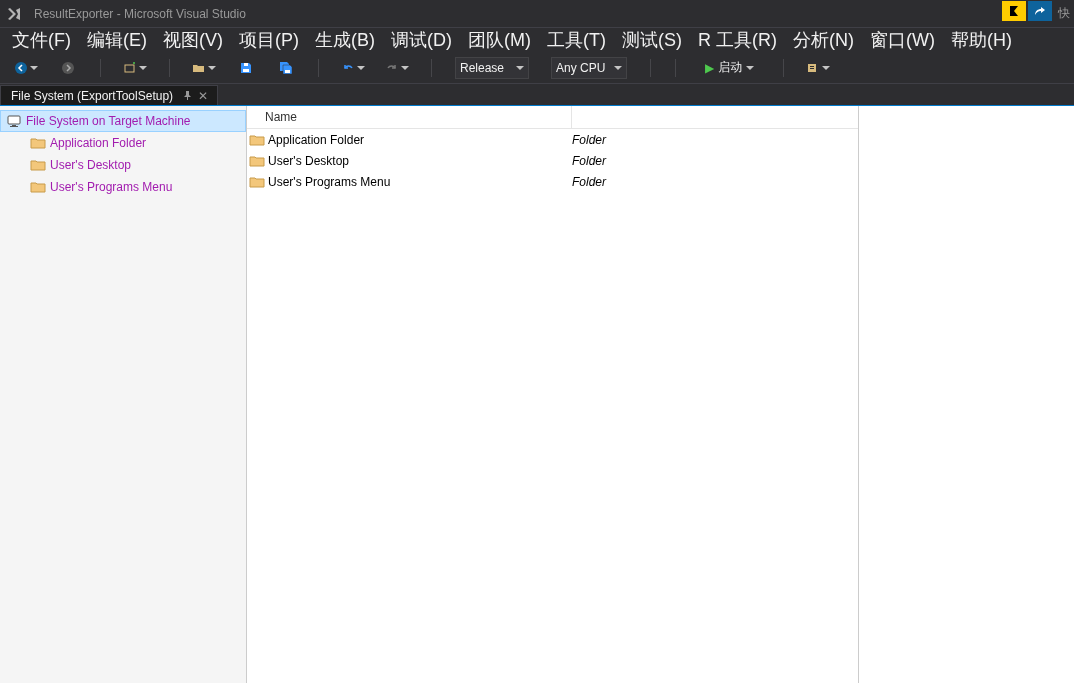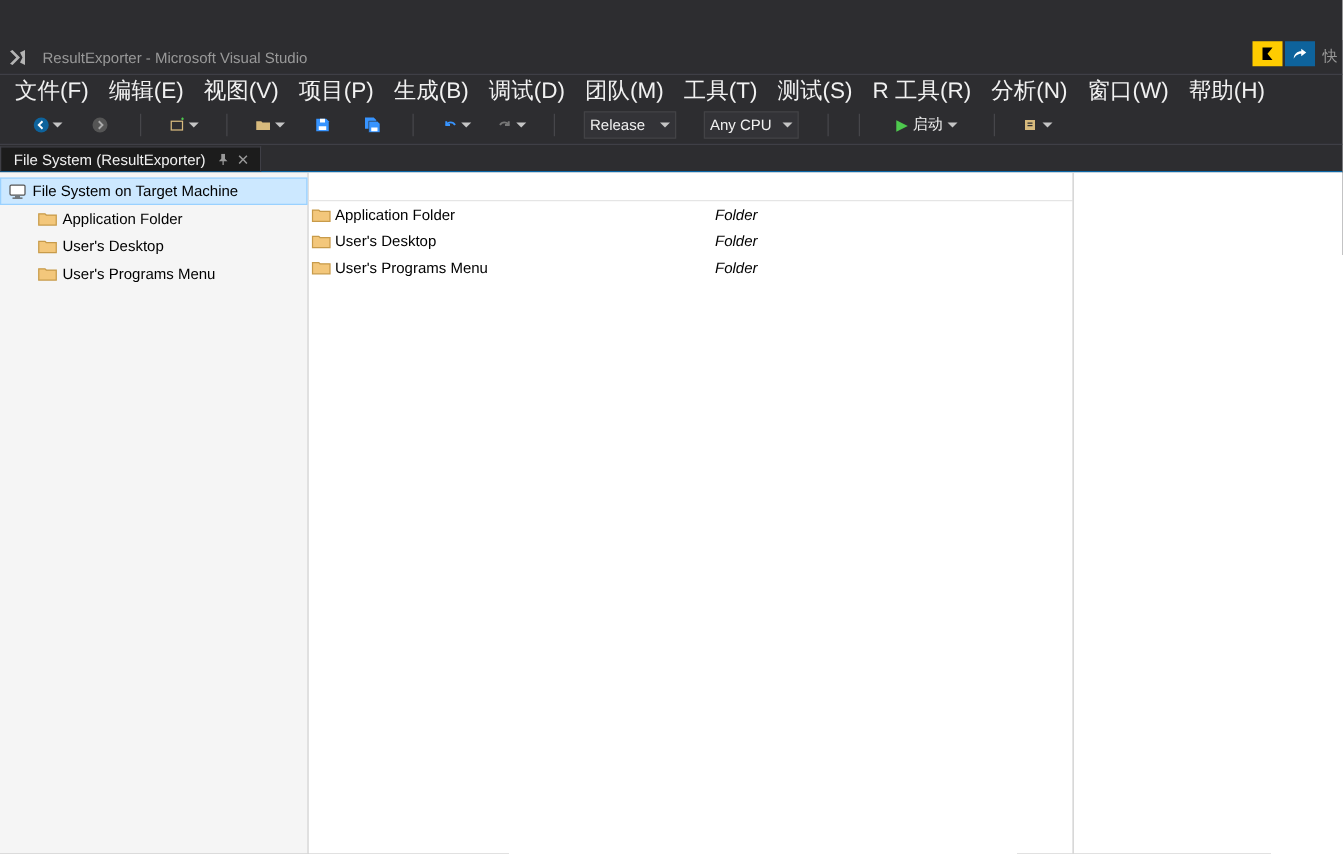--- a/index.html
+++ b/index.html
@@ -1,55 +1,55 @@
 <!DOCTYPE html>
 <html><head>
 <meta charset="utf-8">
 <style>
   * { box-sizing: border-box; margin: 0; padding: 0; user-select: none; }
   html, body { width: 1074px; height: 683px; overflow: hidden; font-family: "Microsoft YaHei", "Segoe UI", Tahoma, sans-serif; font-size: 12px; }
   body { background: #2d2d30; color: #f1f1f1; display: flex; flex-direction: column; }
 
   
-  .title-bar { height: 28px; background: #2d2d30; display: flex; align-items: center; padding-left: 6px; border-bottom: 1px solid #3f3f46; margin-top: 32px; }
+  .title-bar { height: 28px; background: #2d2d30; display: flex; align-items: center; padding-left: 6px; border-bottom: 1px solid #3f3f46; }
   .title-bar .vs-logo { width: 16px; height: 16px; margin-right: 12px; display:flex; align-items:center; justify-content:center;}
   .title-bar .title-text { color: #999; font-size: 12px; }
   .title-right { margin-left: auto; display: flex; align-items: stretch; height: 100%; }
   .title-right .badge { width: 24px; height: 20px; display:flex; align-items:center; justify-content:center; margin-top:1px; }
   .title-right .yellow-flag { background: #ffcc00;}
   .title-right .blue-share { background: #0e639c; margin-left:2px;}
   .title-right .txt { color:#999; padding:0 4px; display:flex; align-items:center; margin-left:2px;}
 
   
   .menu-bar { height: 24px; background: #2d2d30; display: flex; align-items: center; padding-left: 4px; }
   .menu-bar .item { padding: 3px 8px; color: #f1f1f1; cursor: default; font-size:18px; }
 
   
-  .toolbar { height: 32px; background: #2d2d30; border-bottom: 1px solid #3f3f46; display: flex; align-items: center; padding-left: 24px; gap: 16px; }
+  .toolbar { height: 32px; background: #2d2d30; border-bottom: 1px solid #3f3f46; display: flex; align-items: center; padding-left: 12px; gap: 16px; }
   .tool-btn { display: flex; align-items: center; justify-content: center; height: 24px; min-width: 24px; color: #c5c5c5; cursor: default; padding:0 2px;}
   .tool-sep { width: 1px; height: 18px; background: #46464a; margin: 0 4px; }
   .tool-drop { display:flex; align-items:center; border:1px solid #434346; background:#333337; height:22px; padding:0 4px; color:#f1f1f1; margin:0 3px; font-size:12px;}
   .tool-drop .caret { margin-left:6px; }
   .tool-btn.split .caret, .tool-btn .caret { margin-left:2px; border-left:4px solid transparent; border-right:4px solid transparent; border-top:4px solid #c5c5c5; display:inline-block;}
   .tool-drop .caret { border-left:4px solid transparent; border-right:4px solid transparent; border-top:4px solid #c5c5c5; display:inline-block;}
   .start-btn { display:flex; align-items:center; height:22px; padding:0 6px; color:#f1f1f1; margin:0 3px; font-size:12px;}
   .start-btn .play { color:#4ec94e; margin-right:4px;}
   .start-btn .caret{ margin-left:4px; border-left:4px solid transparent; border-right:4px solid transparent; border-top:4px solid #c5c5c5; display:inline-block;}
 
   
   .doc-tabs { height: 22px; background: #2d2d30; display: flex; align-items: flex-end; padding-left: 0; border-bottom: 1px solid #007acc; }
   .doc-tabs .tab { background: #1c1c1c; color:#f1f1f1; height: 20px; padding:0 8px 0 10px; display:flex; align-items:center; font-size:12px; border:1px solid #3f3f46; border-bottom:none;}
   .doc-tabs .tab .pin { margin-left:8px; width:12px; text-align:center; color:#999;}
   .doc-tabs .tab .close { margin-left:4px; width:12px; text-align:center; color:#999;}
 
   
   .main { flex:1; display:flex; background:#fff; }
   .tree-pane { width: 247px; background:#f5f5f5; border-right:1px solid #ccc; }
   .tree-root { padding-top:4px; }
-  .tree-item { display:flex; align-items:center; height:22px; padding-left:6px; color:#000000; font-size:12px;}
+  .tree-item { display:flex; align-items:center; height:22px; padding-left:6px; color:#a21caf; font-size:12px;}
   .tree-item .icon { width:16px; height:16px; margin-right:4px; display:flex; align-items:center; justify-content:center;}
   .tree-item.selected { background:#cce8ff; border:1px solid #99d1ff; padding-left:5px;}
   .tree-item.child { padding-left:30px; }
   .tree-item.child .icon { margin-right:4px; }
 
   .list-pane { flex:1; background:#fff; display:flex; }
   .list-main { flex:1; }
   .list-header { height:23px; border-bottom:1px solid #e5e5e5; display:flex; }
   .list-header .col { padding-left:18px; color:#333; font-size:12px; display:flex; align-items:center; border-right:1px solid #e5e5e5;}
   .col-name { width: 325px; }
@@ -185,21 +185,21 @@
         <rect x="2" y="3" width="8" height="8" fill="#d7ba7d"></rect>
         <rect x="4" y="5" width="4" height="1" fill="#2d2d30"></rect>
         <rect x="4" y="7" width="4" height="1" fill="#2d2d30"></rect>
       </svg>
     <span class="caret"></span>
   </div>
 </div>
 
 <div class="doc-tabs">
   <div class="tab">
-    <span>File System (ResultExporter)</span>
+    <span>File System (ExportToolSetup)</span>
     <span class="pin">
       <svg width="9" height="9" viewBox="0 0 9 9">
           <path d="M3 0 L6 0 L6 4 L8 6 L5 6 L5 9 L4 9 L4 6 L1 6 L3 4 Z" fill="#999"></path>
         </svg>
     </span>
     <span class="close">✕</span>
   </div>
 </div>
 
 <div class="main">
@@ -239,20 +239,21 @@
             </svg>
         </span>
         <span>User's Programs Menu</span>
       </div>
     </div>
   </div>
 
   <div class="list-pane">
     <div class="list-main">
       <div class="list-header">
+        <div class="col col-name">Name</div>
       </div>
       <div class="list-row">
         <div class="cell-name">
           <span class="icon folder-icon">
             <svg width="16" height="16" viewBox="0 0 16 16">
                 <path d="M1 4 L6 4 L7 5 L15 5 L15 13 L1 13 Z" fill="#f3c77b" stroke="#c89b4a"></path>
               </svg>
           </span>
           <span class="text">Application Folder</span>
         </div>

